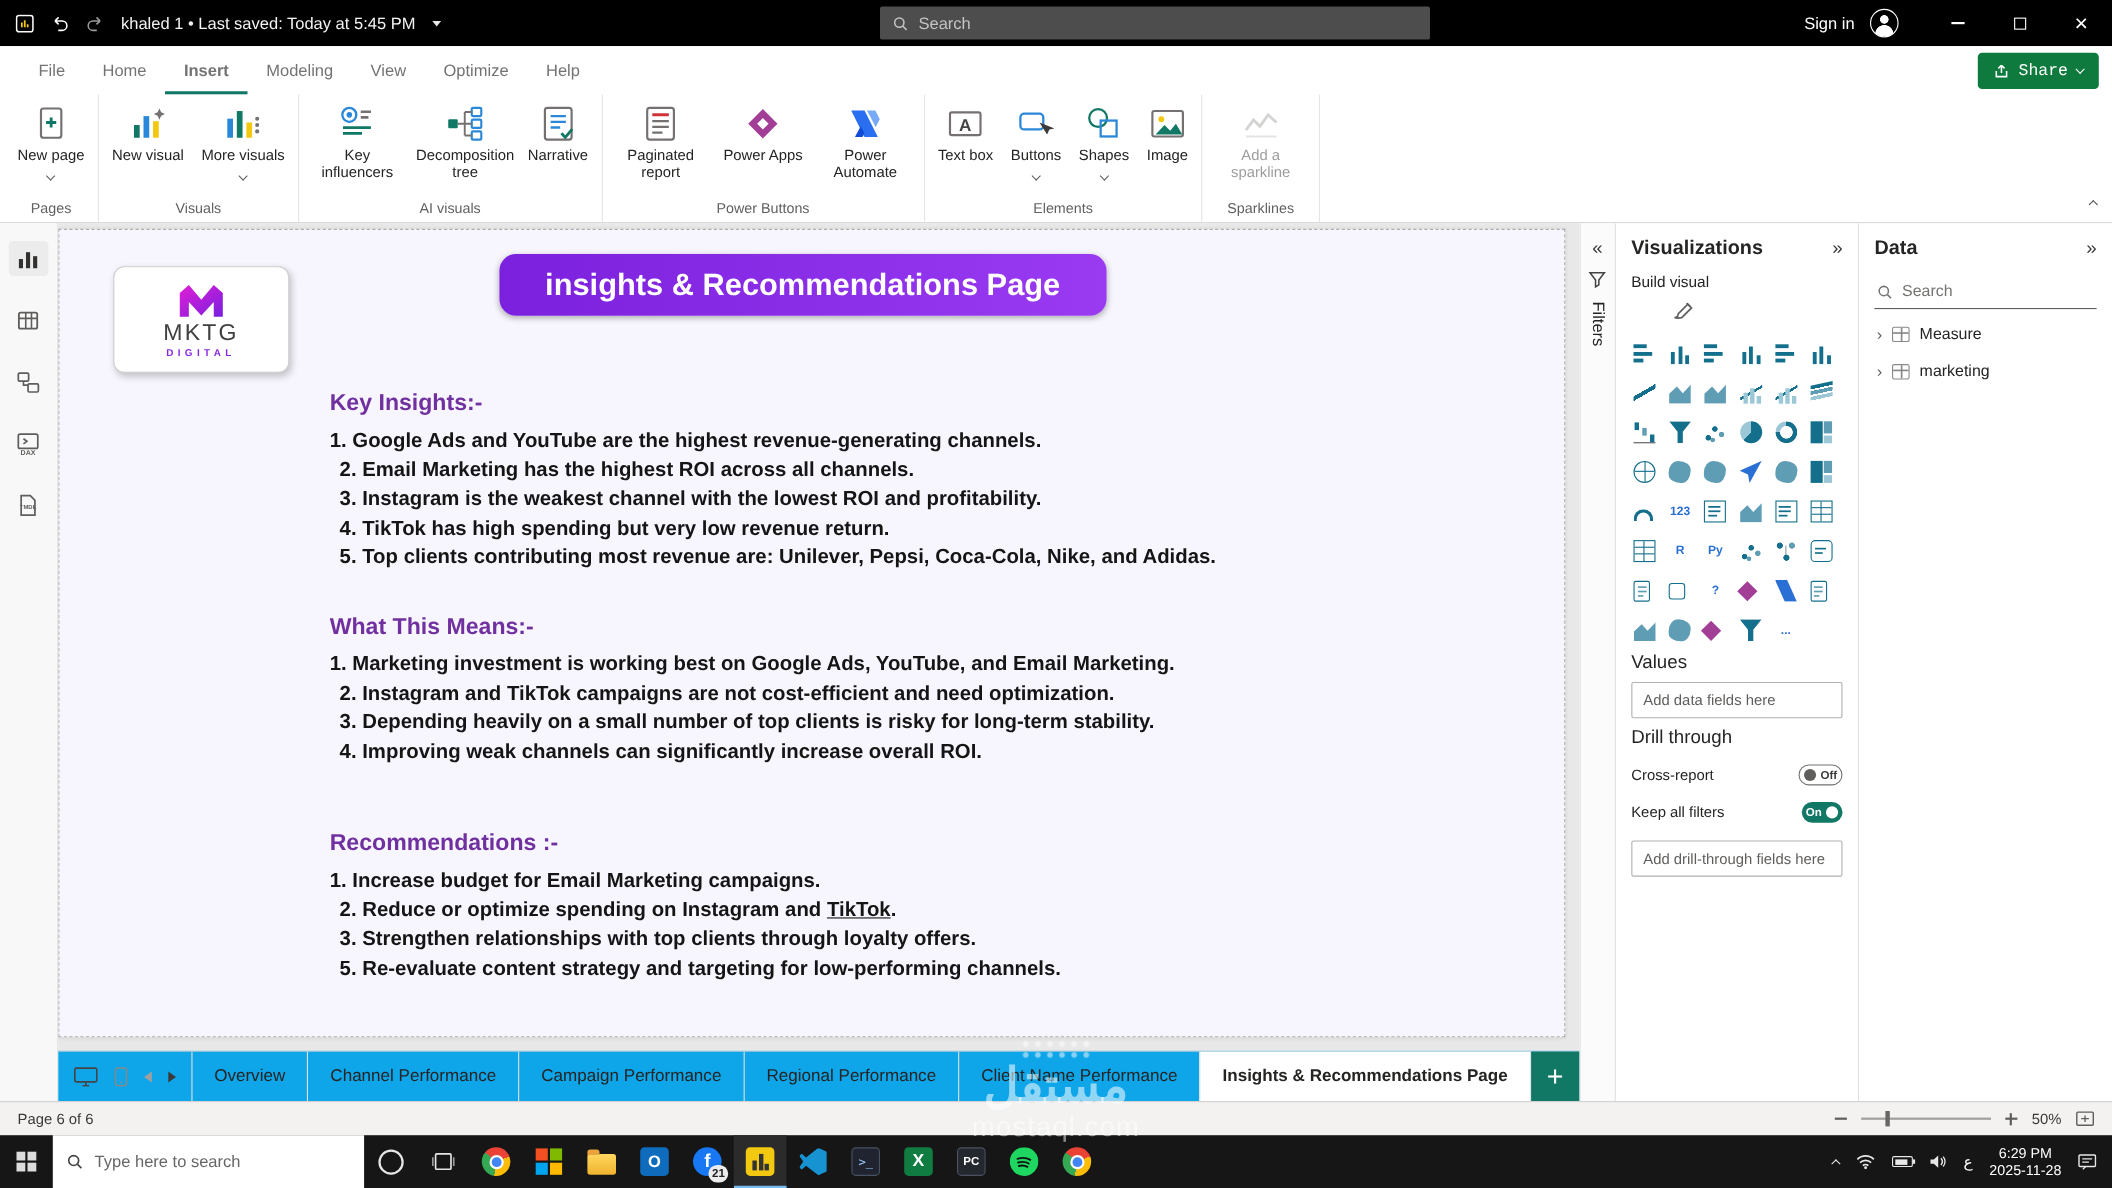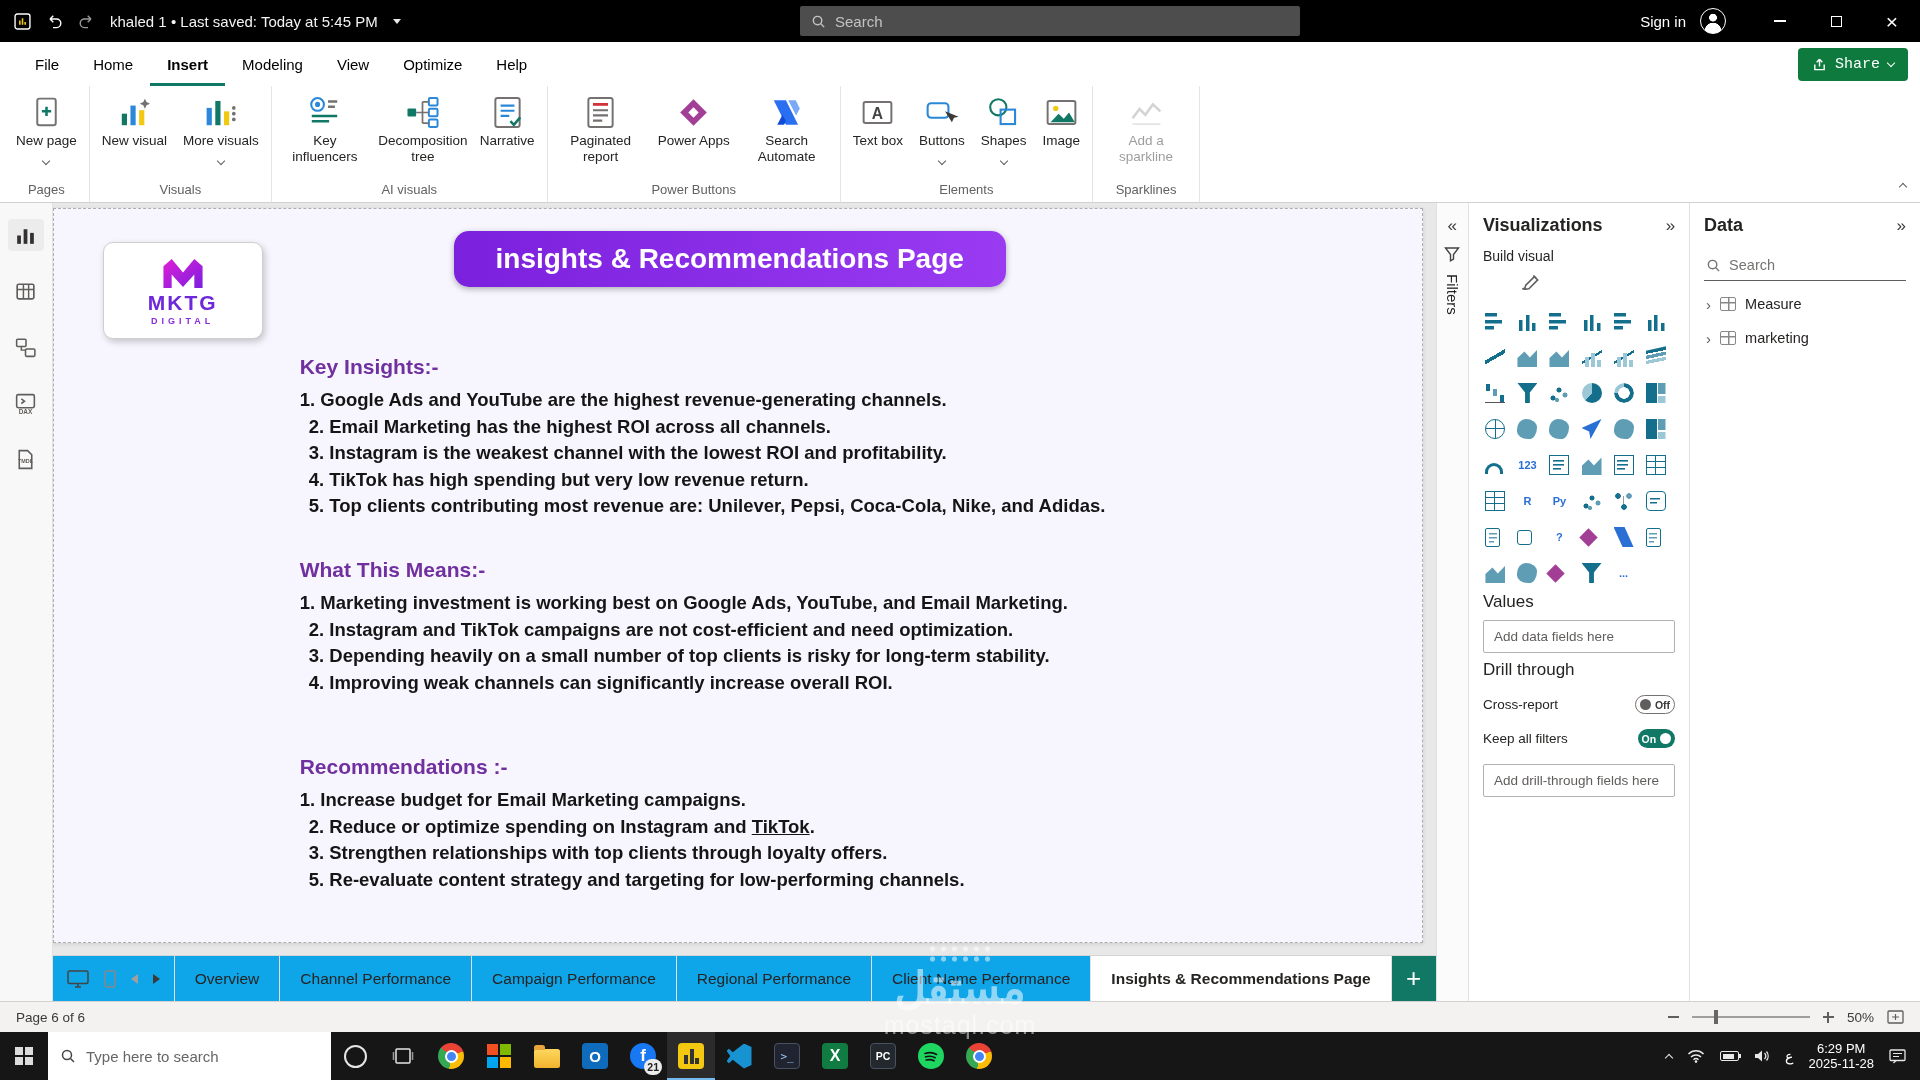--- a/index.html
+++ b/index.html
@@ -19,21 +19,21 @@
 .avatar{width:26px;height:26px;border:1.6px solid #fff;border-radius:50%;overflow:hidden;position:relative;margin-right:26px;cursor:pointer;background:
  radial-gradient(circle at 50% 36%,#fff 3.6px,transparent 4.2px),
  radial-gradient(circle at 50% 92%,#fff 8px,transparent 8.6px)}
 .winbtn{width:56px;height:100%;display:flex;align-items:center;justify-content:center;cursor:pointer}
 .win-min{width:12px;height:1.6px;background:#fff}
 .win-max{width:11px;height:11px;border:1.4px solid #fff}
 .win-close{font-size:21px;color:#fff;line-height:1}
 
 
 .menubar{position:absolute;top:42px;left:0;width:1920px;height:44px;background:#fff;display:flex;align-items:center;padding-left:18px}
-.menu-item{padding:0 17px;height:100%;display:flex;align-items:center;font-size:15px;color:#000000;cursor:pointer}
+.menu-item{padding:0 17px;height:100%;display:flex;align-items:center;font-size:15px;color:#737373;cursor:pointer}
 .menu-item.active{font-weight:700;box-shadow:inset 0 -3px 0 #117865}
 .share-btn{margin-left:auto;margin-right:12px;height:33px;background:#0e7a3d;color:#fff;border:none;border-radius:4px;display:flex;align-items:center;gap:8px;padding:0 14px;font-size:15px;font-family:Liberation Mono, monospace;cursor:pointer}
 .chev{display:inline-block;width:6px;height:6px;border-right:1.6px solid currentColor;border-bottom:1.6px solid currentColor}
 .chev-down{transform:rotate(45deg);margin-top:-3px}
 .chev-up{transform:rotate(-135deg);margin-top:3px}
 
 
 .ribbon{position:absolute;top:86px;left:0;width:1920px;height:117px;background:#fff;border-bottom:1px solid #d1d1d1;display:flex;padding-left:4px;position:absolute}
 .ribbon-groups{display:flex;height:100%}
 .rgroup{display:flex;flex-direction:column;border-right:1px solid #e4e4e4;padding:5px 5px 0}
@@ -51,21 +51,21 @@
 .workspace{position:absolute;top:203px;left:0;width:1920px;height:798px;display:flex}
 .rail{width:54px;background:#f8f8f8;border-right:1px solid #e1e1e1;display:flex;flex-direction:column;align-items:center;padding-top:16px;gap:24px}
 .rail-item{width:36px;height:32px;display:flex;align-items:center;justify-content:center;cursor:pointer;border-radius:4px}
 .rail-item.active{background:#ececec}
 .center{width:1383px;display:flex;flex-direction:column}
 .canvas{flex:1;background:#e8e8e8;position:relative;overflow:hidden}
 .page{position:absolute;left:0;top:5px;width:1370px;height:735px;background:#f7f5fd;border:1.5px dashed #aeaeae;box-shadow:0 1px 4px rgba(0,0,0,.12)}
 
 
 .logo-card{position:absolute;left:49px;top:33px;width:160px;height:97px;background:#fff;border:1px solid #cfcfcf;border-radius:10px;box-shadow:2px 3px 7px rgba(0,0,0,.2);display:flex;flex-direction:column;align-items:center;justify-content:center;gap:1px}
-.logo-brand{font-size:21px;font-weight:700;letter-spacing:2px;color:#6d28d9}
+.logo-brand{font-size:21px;font-weight:400;letter-spacing:2px;color:#404040}
 .logo-sub{font-size:9px;font-weight:700;letter-spacing:4px;color:#8a2be2}
 .banner{position:absolute;left:400px;top:22px;width:552px;height:56px;border-radius:15px;background:linear-gradient(90deg,#7b20dd,#9a3bf2);display:flex;align-items:center;justify-content:center;color:#fff;font-size:28px;font-weight:600;box-shadow:0 2px 6px rgba(0,0,0,.3)}
 .csection{position:absolute;left:246px;width:1010px}
 .sec0{top:146px}.sec1{top:349px}.sec2{top:546px}
 .cheading{font-size:21px;font-weight:700;color:#7030a0;margin-bottom:8px}
 .citem{font-size:18.5px;font-weight:600;color:#151515;line-height:26.5px;white-space:nowrap}
 .citem:nth-child(n+3){padding-left:9px}
 .u{text-decoration:underline}
 
 
@@ -366,21 +366,21 @@
             <div class="rlabel">Power Apps</div>
           </div>
           <div class="rbtn">
             <div class="ricon">
               <svg viewBox="0 0 32 32">
                 <path d="M5 5.5h10.5L26 26.5H15.5z" fill="#2a6ff2"></path>
                 <path d="M17.5 5.5H24l3.5 7-3.2 6.2z" fill="#79a9f9"></path>
                 <path d="M8 26.5l4.5-8.5 3 5.5-1.6 3z" fill="#0f4bd8"></path>
               </svg>
             </div>
-            <div class="rlabel">Search Automate</div>
+            <div class="rlabel">Power Automate</div>
           </div>
         </div>
         <div class="rglabel">Power Buttons</div>
       </div>
       <div class="rgroup">
         <div class="rbtns">
           <div class="rbtn">
             <div class="ricon">
               <svg viewBox="0 0 32 32">
                 <rect x="4" y="7" width="24" height="18" rx="1.5" fill="#fff" stroke="#747170" stroke-width="1.7"></rect>

